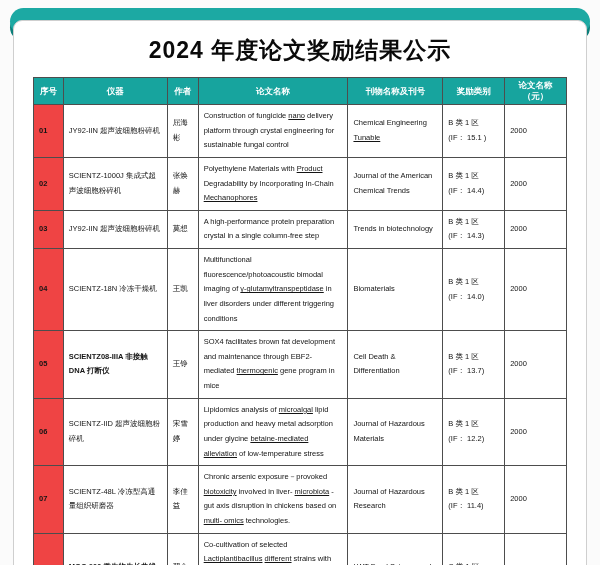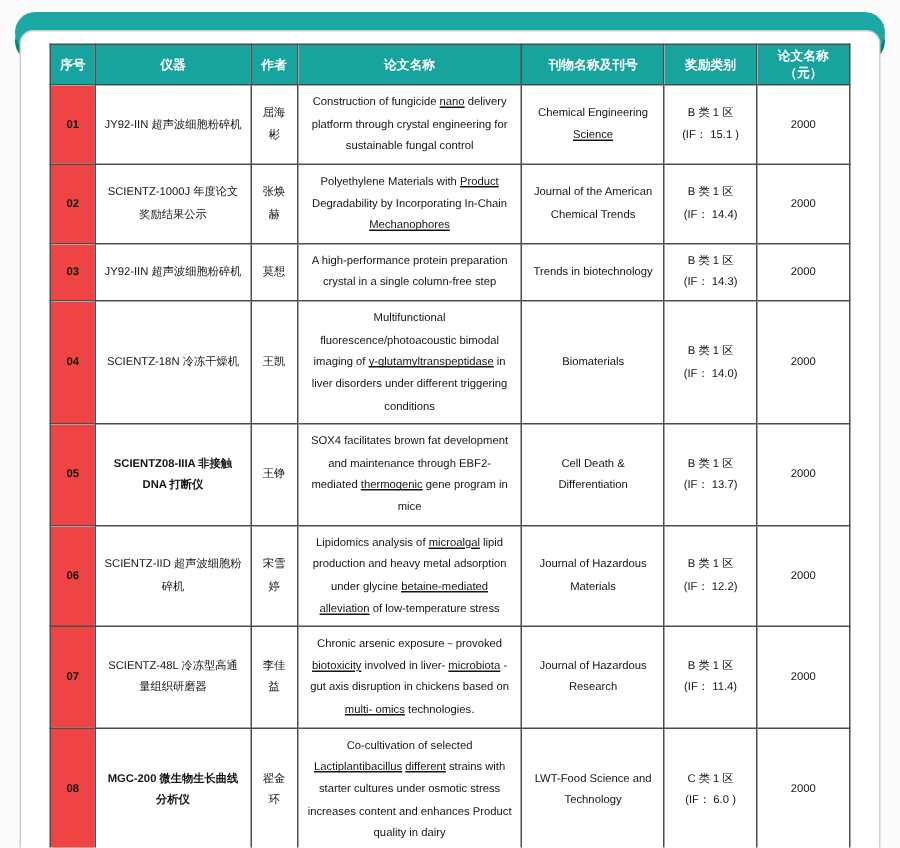--- a/index.html
+++ b/index.html
@@ -30,38 +30,39 @@
   }
   table.awards th,table.awards td{
     border:1px solid #4d4d4d;box-sizing:border-box;
     overflow:hidden;word-wrap:break-word;
   }
   table.awards thead th{
     background:#17a49e;color:#ffffff;font-size:8.5px;font-weight:bold;
     height:26px;text-align:center;padding:2px 1px;line-height:1.3;
   }
   table.awards td{
-    font-size:7.5px;color:#141414;text-align:center;
+    font-size:7.5px;color:#141414;
     padding:4px 5px;line-height:1.95;vertical-align:middle;
   }
   td.idx-cell{
     background:#ef4444;color:#ffffff;font-size:8px;font-weight:bold;
   }
   td.title-cell{text-align:left;}
   td.amount-cell{font-size:8px;}
   .red-text{color:#e02a2a;font-weight:bold;}
   table.awards u{text-decoration:underline;text-underline-offset:1px;}
 </style>
 </head>
 <body>
 
 <div class="ribbon-shadow"></div>
 <div class="ribbon"></div>
 
 <div class="page">
+  <div class="doc-title">2024 年度论文奖励结果公示</div>
 
   <table class="awards">
     <colgroup>
       <col style="width:5.6%">
       <col style="width:19.5%">
       <col style="width:5.8%">
       <col style="width:28.1%">
       <col style="width:17.8%">
       <col style="width:11.6%">
       <col style="width:11.6%">
@@ -76,27 +77,27 @@
           <th>奖励类别</th>
           <th>论文名称（元）</th>
         </tr>
     </thead>
     <tbody>
         <tr>
           <td class="idx-cell">01</td>
           <td>JY92-IIN 超声波细胞粉碎机</td>
           <td>屈海彬</td>
           <td class="title-cell">Construction of fungicide <u>nano</u> delivery platform through crystal engineering for sustainable fungal control</td>
-          <td>Chemical Engineering <u>Science</u></td>
+          <td>Chemical Engineering <u>Tunable</u></td>
           <td>B 类 1 区<br>(IF： 15.1 )</td>
           <td class="amount-cell">2000</td>
         </tr>
         <tr>
           <td class="idx-cell">02</td>
-          <td>SCIENTZ-1000J 年度论文奖励结果公示</td>
+          <td>SCIENTZ-1000J 集成式超声波细胞粉碎机</td>
           <td>张焕赫</td>
           <td class="title-cell">Polyethylene Materials with <u>Product</u> Degradability by Incorporating In-Chain <u>Mechanophores</u></td>
           <td>Journal of the American Chemical Trends</td>
           <td>B 类 1 区<br>(IF： 14.4)</td>
           <td class="amount-cell">2000</td>
         </tr>
         <tr>
           <td class="idx-cell">03</td>
           <td>JY92-IIN 超声波细胞粉碎机</td>
           <td>莫想</td>

